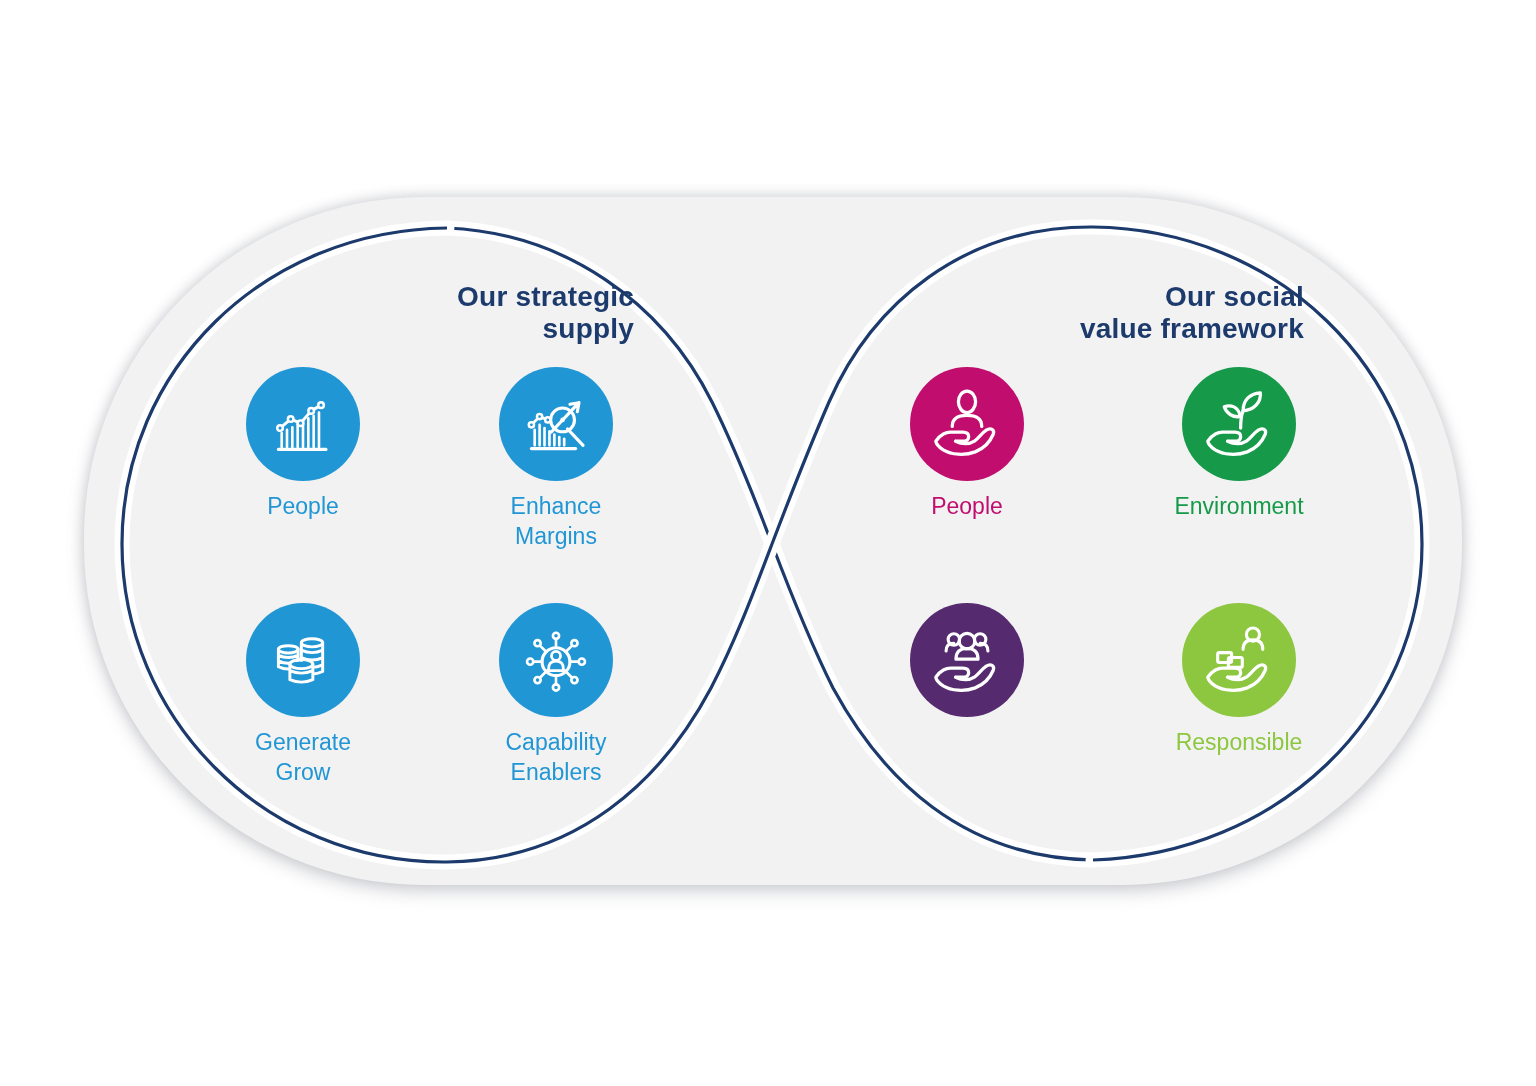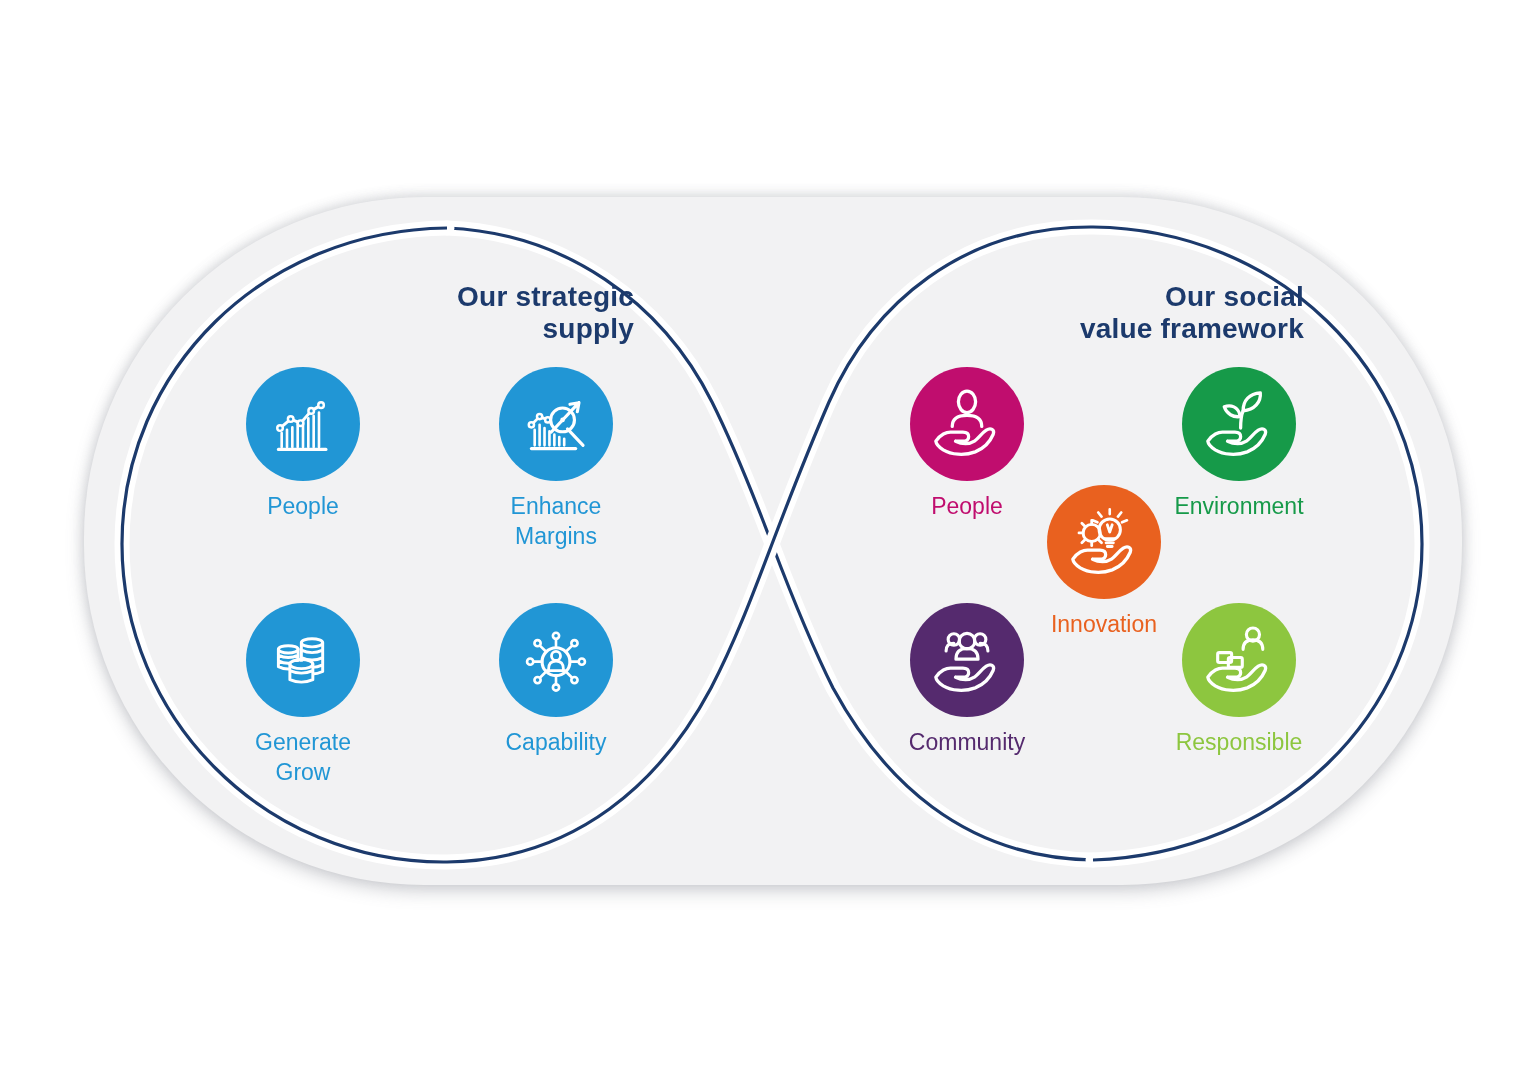--- a/index.html
+++ b/index.html
@@ -124,20 +124,21 @@
             <circle cx="50" cy="83.5" r="3.8" fill="currentColor"></circle>
           <circle cx="72.5" cy="29.5" r="3.8" fill="currentColor"></circle>
             <circle cx="27.5" cy="29.5" r="3.8" fill="currentColor"></circle>
           <circle cx="72.5" cy="74.5" r="3.8" fill="currentColor"></circle>
             <circle cx="27.5" cy="74.5" r="3.8" fill="currentColor"></circle>
         </g>
       </svg>
     </div>
     <div class="label" style="color: rgb(33, 150, 213); text-align: center;">
       <div>Capability</div>
+      <div>Enablers</div>
     </div>
   </div>
 
   <div class="item" style="left:910px;top:367px">
     <div class="badge" style="background-color: rgb(192, 13, 110); color: rgb(192, 13, 110);">
       <svg class="icon" width="82" height="82" viewBox="0 0 100 100">
         <ellipse class="s" stroke-width="4" cx="50" cy="23" rx="10.5" ry="13"></ellipse>
         <path class="s" stroke-width="4" d="M32 53C32 43 39 39.5 50 39.5C61 39.5 68 43 68 53"></path>
         <path class="s" stroke-width="4" d="M12 71C17 63 25 59 32 60L45 60C50 60 52 62.5 52 65.5C52 68.5 50 71 45 71L36 71M36 71C44 75 53 75 59 71C64.5 67 68 61 73.5 57.5C79 54 84 57 82 62.5C78 72 70 80 60 84C46.5 89 31 87.5 21 81.5C15.5 78 12.5 75 12 71"></path>
       </svg>
@@ -156,56 +157,32 @@
         <path class="s" stroke-width="4" d="M51 41C43 42 35 38 32 29C40 26 49 29 51 39Z"></path>
         <path class="s" stroke-width="4" d="M12 71C17 63 25 59 32 60L45 60C50 60 52 62.5 52 65.5C52 68.5 50 71 45 71L36 71M36 71C44 75 53 75 59 71C64.5 67 68 61 73.5 57.5C79 54 84 57 82 62.5C78 72 70 80 60 84C46.5 89 31 87.5 21 81.5C15.5 78 12.5 75 12 71"></path>
       </svg>
     </div>
     <div class="label" style="color: rgb(22, 154, 73);">
       <div>Environment</div>
       <div></div>
     </div>
   </div>
 
-  <div class="item" style="left:1047px;top:485px">
-    <div class="badge" style="background-color: rgb(233, 97, 31); color: rgb(233, 97, 31);">
-      <svg class="icon" width="82" height="82" viewBox="0 0 100 100">
-        <circle class="s" stroke-width="3.6" cx="35" cy="39" r="10.5"></circle>
-        <g class="s" stroke-width="3.4">
-          <path d="M35 28.5V23.5M27 31L23 27M24.5 39H19.5M27 47L23 51M35 49.5V54.5M43 47L47 51"></path>
-        </g>
-        <circle class="s" stroke-width="3.6" cx="57" cy="35" r="13"></circle>
-        <path class="s" stroke-width="3.4" d="M54 29L57 38M60 29L57 38M51.5 46H62.5M52.5 51H61.5M54 55.5H60"></path>
-        <g class="s" stroke-width="3.2">
-          <path d="M57 16V10M47 19L43 14M67 19L71 14M42 26L36 23.5M72 26L78 23.5"></path>
-        </g>
-        <path class="s" stroke-width="4" d="M12 71C17 63 25 59 32 60L45 60C50 60 52 62.5 52 65.5C52 68.5 50 71 45 71L36 71M36 71C44 75 53 75 59 71C64.5 67 68 61 73.5 57.5C79 54 84 57 82 62.5C78 72 70 80 60 84C46.5 89 31 87.5 21 81.5C15.5 78 12.5 75 12 71"></path>
-      </svg>
-    </div>
-    <div class="label" style="color: rgb(233, 97, 31);">
-      <div>Innovation</div>
-      <div></div>
-    </div>
-  </div>
 
   <div class="item" style="left:910px;top:603px">
     <div class="badge" style="background-color: rgb(85, 42, 110); color: rgb(85, 42, 110);">
       <svg class="icon" width="82" height="82" viewBox="0 0 100 100">
         <circle class="s" stroke-width="3.8" cx="34" cy="25" r="7"></circle>
         <path class="s" stroke-width="3.8" d="M24.5 39C24.5 31.5 28.5 29.5 34 29.5"></path>
         <circle class="s" stroke-width="3.8" cx="66" cy="25" r="7"></circle>
         <path class="s" stroke-width="3.8" d="M75.5 39C75.5 31.5 71.5 29.5 66 29.5"></path>
         <circle class="s" stroke-width="3.8" cx="50" cy="27" r="9.5" fill="currentColor"></circle>
         <path class="s" stroke-width="3.8" d="M36.5 49C36.5 39 42.5 36 50 36C57.5 36 63.5 39 63.5 49Z" fill="currentColor"></path>
         <path class="s" stroke-width="4" d="M12 71C17 63 25 59 32 60L45 60C50 60 52 62.5 52 65.5C52 68.5 50 71 45 71L36 71M36 71C44 75 53 75 59 71C64.5 67 68 61 73.5 57.5C79 54 84 57 82 62.5C78 72 70 80 60 84C46.5 89 31 87.5 21 81.5C15.5 78 12.5 75 12 71"></path>
       </svg>
-    </div>
-    <div class="label" style="color: rgb(85, 42, 110);">
-      <div>Community</div>
-      <div></div>
     </div>
   </div>
 
   <div class="item" style="left:1182px;top:603px">
     <div class="badge" style="background-color: rgb(141, 198, 63); color: rgb(141, 198, 63);">
       <svg class="icon" width="82" height="82" viewBox="0 0 100 100">
         <circle class="s" stroke-width="3.8" cx="67" cy="19" r="8"></circle>
         <path class="s" stroke-width="3.8" d="M55 37C55 28.5 60 25.5 67 25.5C74 25.5 79 28.5 79 37"></path>
         <rect class="s" stroke-width="3.8" x="24" y="41" width="17" height="12" rx="2"></rect>
         <rect class="s" stroke-width="3.8" x="37" y="47" width="17" height="12" rx="2"></rect>

